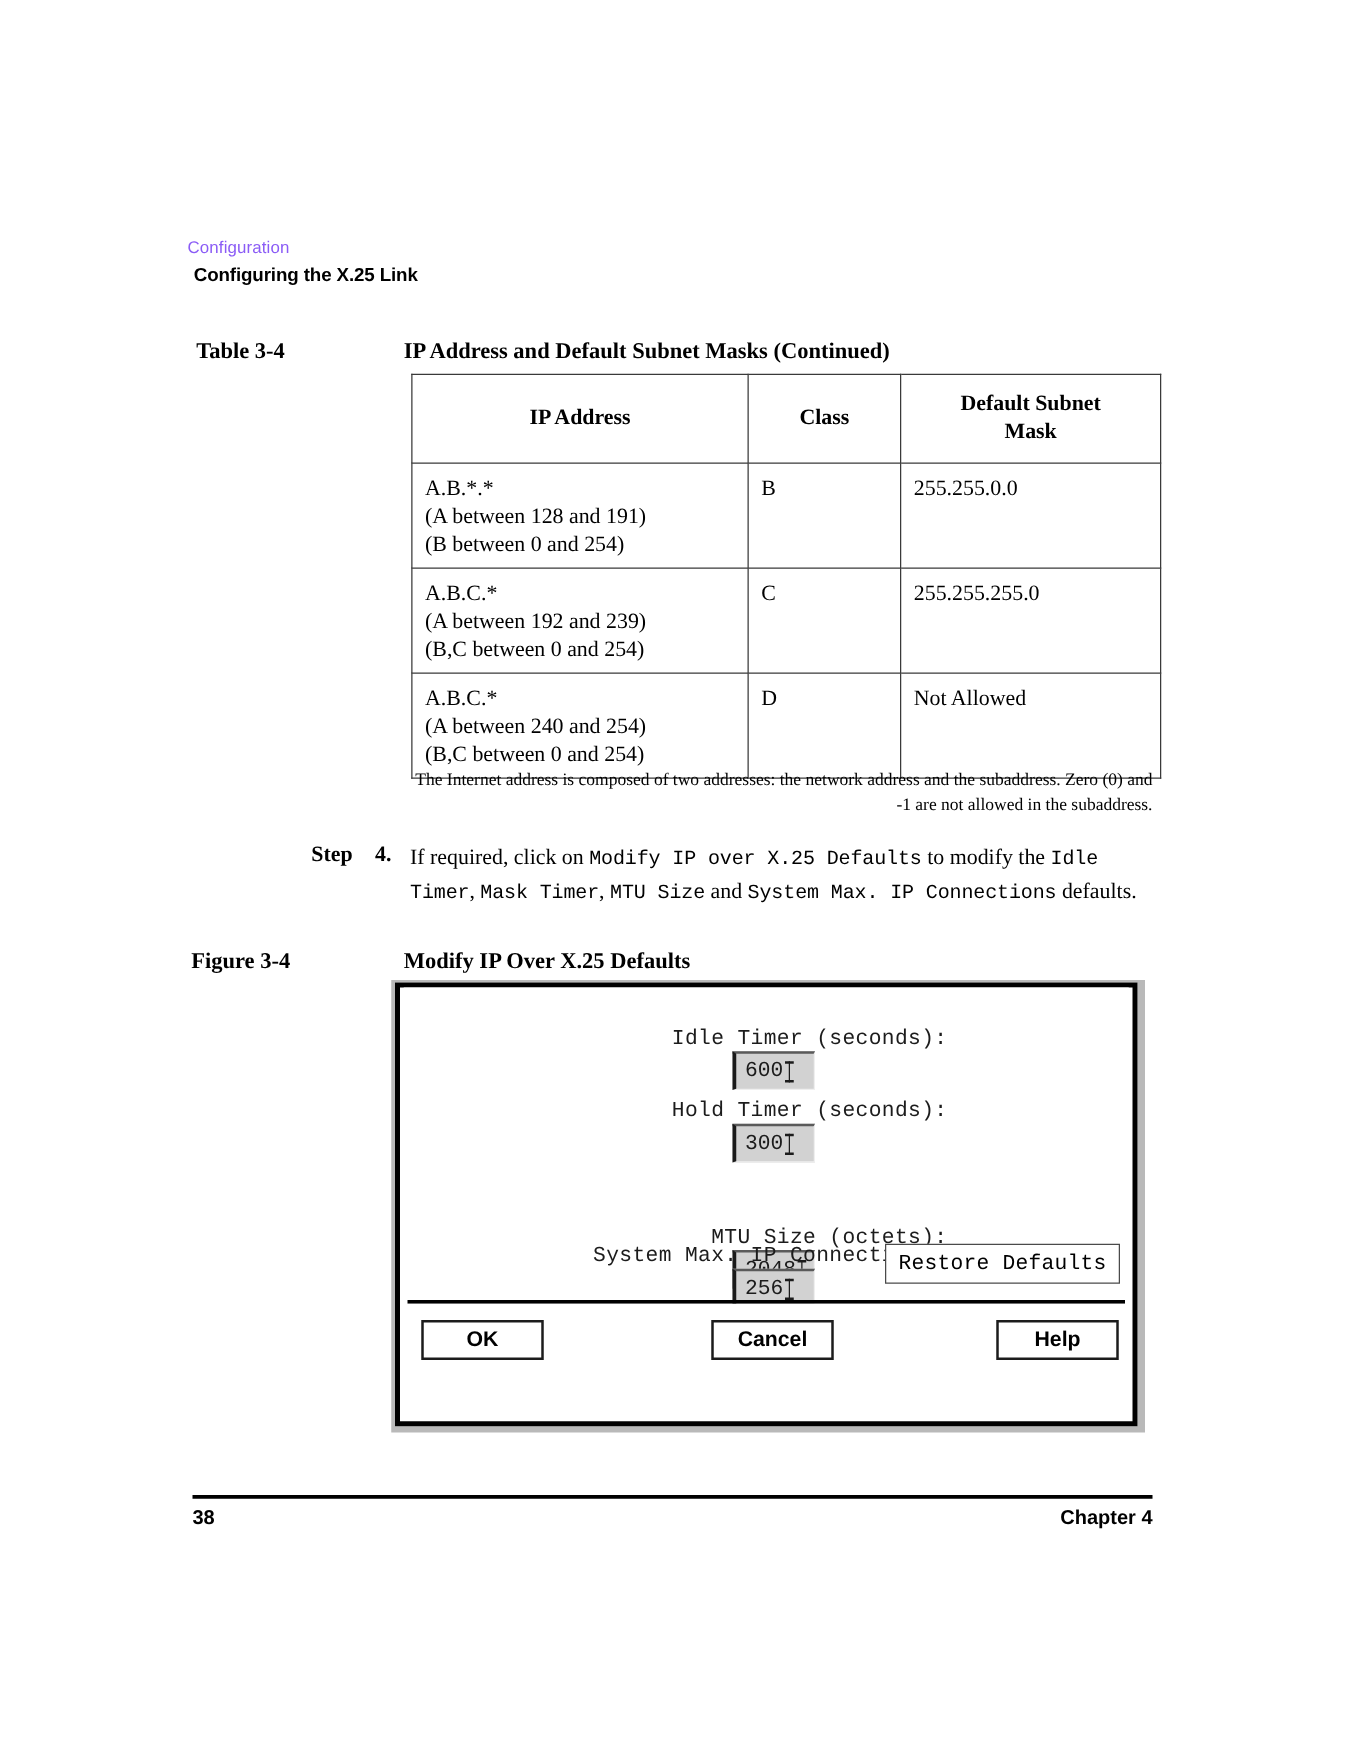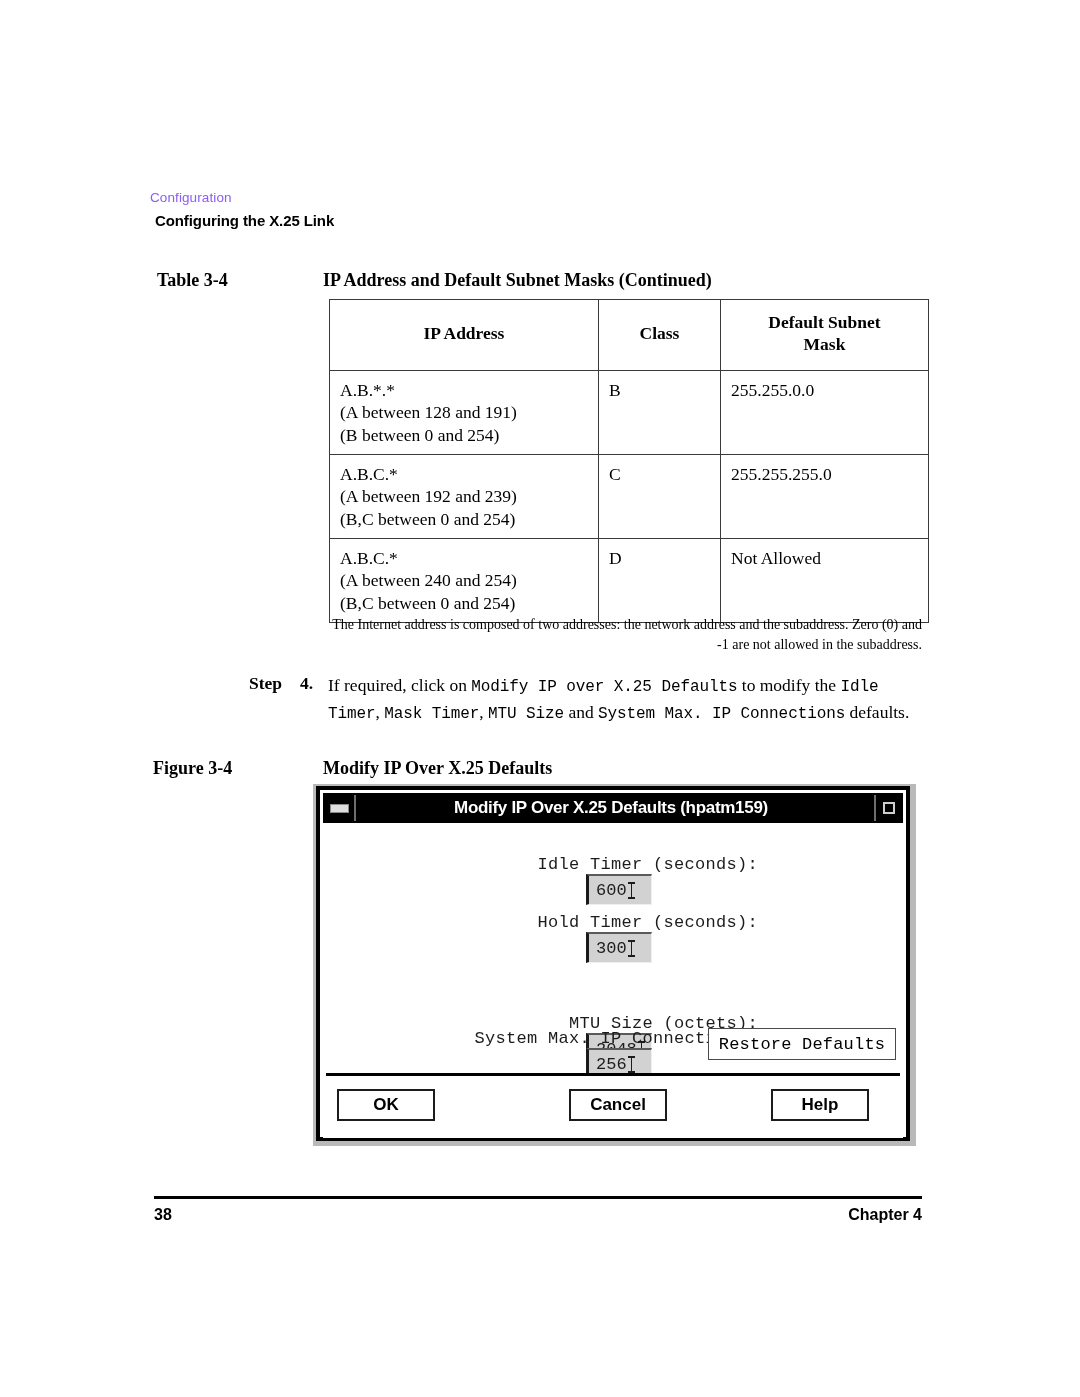--- a/index.html
+++ b/index.html
@@ -318,21 +318,21 @@
     top: 13px;
     width: 98px;
     height: 32px;
     font-family: "Liberation Sans", sans-serif;
     font-size: 17px;
     font-weight: bold;
     border: 2px solid #1c1c1c;
   }
   #btn-ok { left: 14px; }
   #btn-cancel { left: 246px; }
-  #btn-help { left: 448px; }
+  #btn-help { left: 474px; }
 
   
   .footer-rule {
     position: absolute;
     left: 154px;
     top: 1196px;
     width: 768px;
     height: 3px;
     background: #000000;
   }
@@ -409,29 +409,20 @@
 <div class="step-label">Step</div>
 <div class="step-num">4.</div>
 <div class="step-body"><span>If required, click on </span><span class="mono">Modify IP over X.25 Defaults</span><span> to modify the </span><span class="mono">Idle Timer</span><span>, </span><span class="mono">Mask Timer</span><span>, </span><span class="mono">MTU Size</span><span> and </span><span class="mono">System Max. IP Connections</span><span> defaults.</span></div>
 
 <div class="fig-cap-num">Figure 3-4</div>
 <div class="fig-cap-txt">Modify IP Over X.25 Defaults</div>
 
 <div class="dlg-shadow"></div>
 <div class="dlg-outer">
 
-  <div class="dlg-titlebar">
-    <div class="tb-min">
-      <div class="tb-min-glyph"></div>
-    </div>
-    <div class="tb-title">Modify IP Over X.25 Defaults (hpatm159)</div>
-    <div class="tb-max">
-      <div class="tb-max-glyph"></div>
-    </div>
-  </div>
 
   <div class="dlg-body">
 
     <div class="field-row" style="top:32px;">
       <div class="field-label" style="width:290px;">Idle Timer (seconds):</div>
       <div class="field-input">
         <span>600</span>
           <span class="caret">
             <span class="caret-stem"></span>
           </span>

